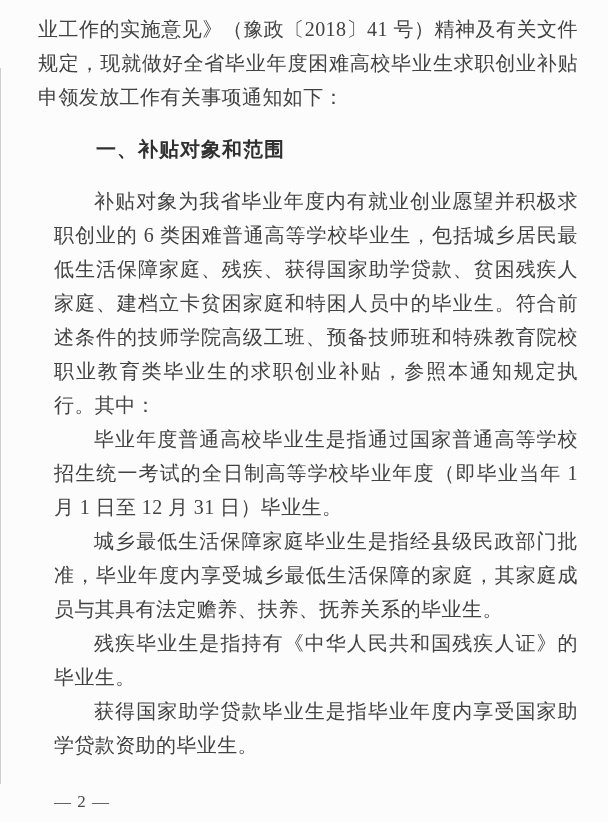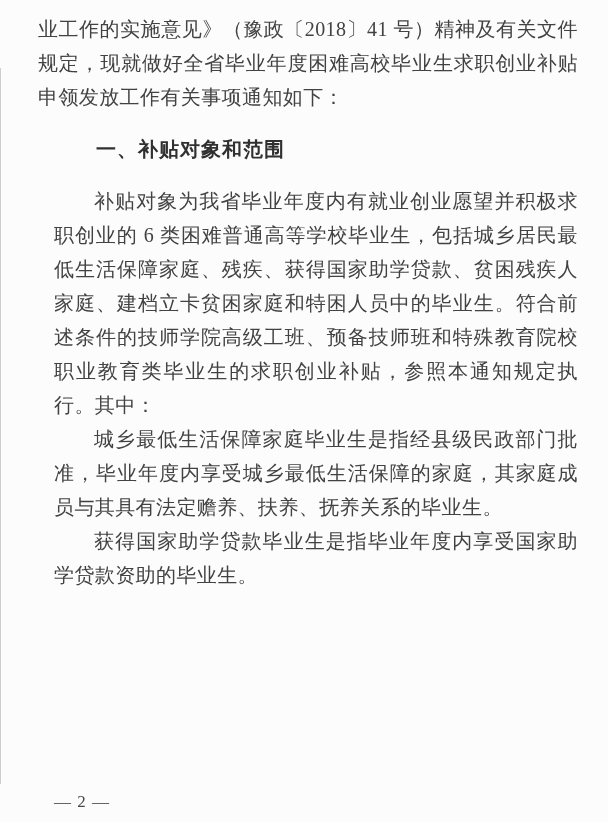--- a/index.html
+++ b/index.html
@@ -70,23 +70,25 @@
 
   <div class="scan-line"></div>
 
   <div class="content">
     <p class="body">业工作的实施意见》（豫政〔2018〕41 号）精神及有关文件规定，现就做好全省毕业年度困难高校毕业生求职创业补贴申领发放工作有关事项通知如下：</p>
 
     <h2 class="heading">一、补贴对象和范围</h2>
 
     <p class="body indent">补贴对象为我省毕业年度内有就业创业愿望并积极求职创业的 6 类困难普通高等学校毕业生，包括城乡居民最低生活保障家庭、残疾、获得国家助学贷款、贫困残疾人家庭、建档立卡贫困家庭和特困人员中的毕业生。符合前述条件的技师学院高级工班、预备技师班和特殊教育院校职业教育类毕业生的求职创业补贴，参照本通知规定执行。其中：</p>
 
+    <p class="body indent">毕业年度普通高校毕业生是指通过国家普通高等学校招生统一考试的全日制高等学校毕业年度（即毕业当年 1 月 1 日至 12 月 31 日）毕业生。</p>
 
 
     <p class="body indent">城乡最低生活保障家庭毕业生是指经县级民政部门批准，毕业年度内享受城乡最低生活保障的家庭，其家庭成员与其具有法定赡养、扶养、抚养关系的毕业生。</p>
 
+    <p class="body indent">残疾毕业生是指持有《中华人民共和国残疾人证》的毕业生。</p>
 
     <p class="body indent">获得国家助学贷款毕业生是指毕业年度内享受国家助学贷款资助的毕业生。</p>
   </div>
 
   <div class="footer">— 2 —</div>
 
 </div>
 
 </body></html>

